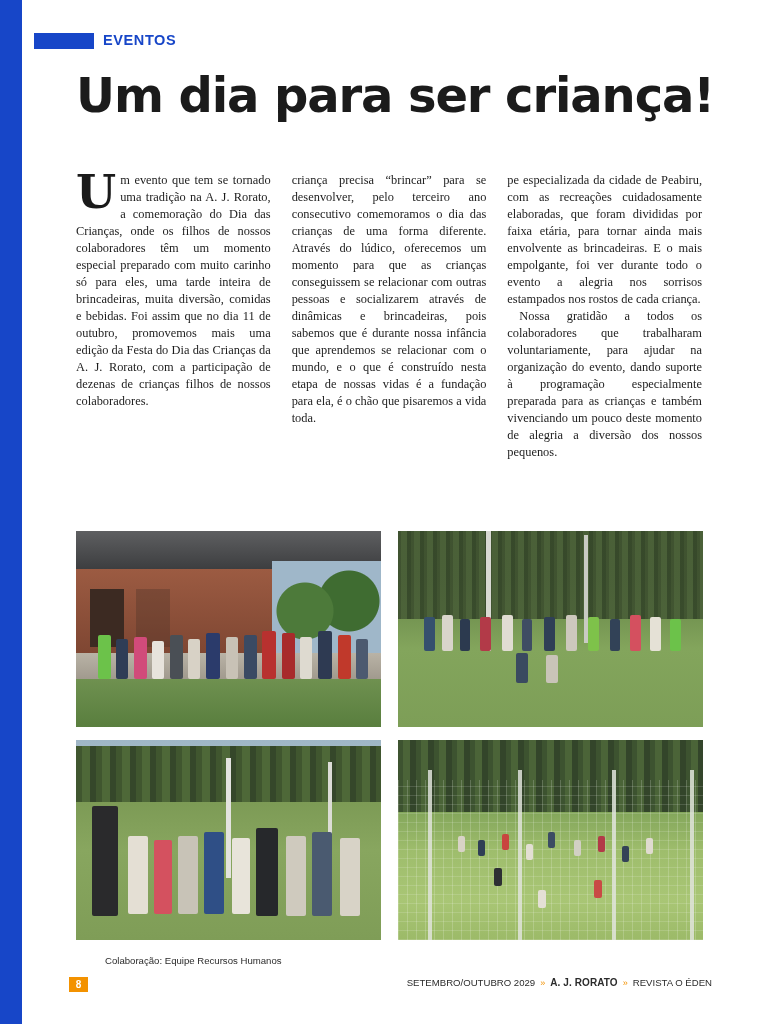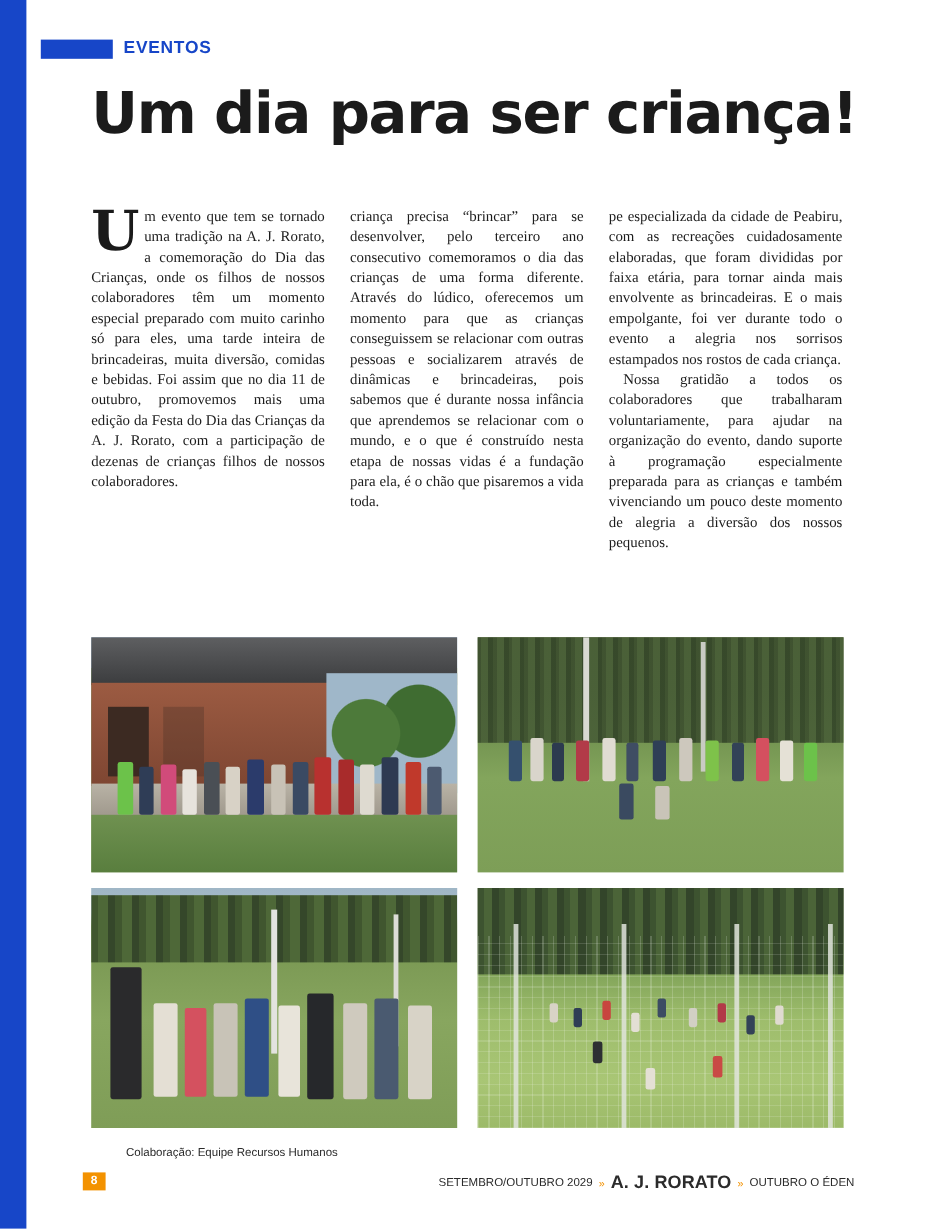--- a/index.html
+++ b/index.html
@@ -270,21 +270,21 @@
     display: flex;
     align-items: center;
     gap: 5px;
     font-size: 9.6px;
     font-family: "Liberation Sans", sans-serif;
     color: #2b2b2b;
     white-space: nowrap;
   }
   .footer .brand {
     font-weight: bold;
-    font-size: 15px;
+    font-size: 10px;
     letter-spacing: 0.1px;
   }
   .footer .sep {
     color: #f39200;
     font-size: 9px;
   }
   .footer .mag {
     font-size: 9.6px;
   }
 </style>
@@ -417,16 +417,16 @@
 
   <div class="caption">Colaboração: Equipe Recursos Humanos</div>
 
   <div class="page-num">8</div>
 
   <div class="footer">
     <span>SETEMBRO/OUTUBRO 2029</span>
     <span class="sep">»</span>
     <span class="brand">A. J. RORATO</span>
     <span class="sep">»</span>
-    <span class="mag">OUTUBRO O ÉDEN</span>
+    <span class="mag">REVISTA O ÉDEN</span>
   </div>
 
 </div>
 
 </body></html>

